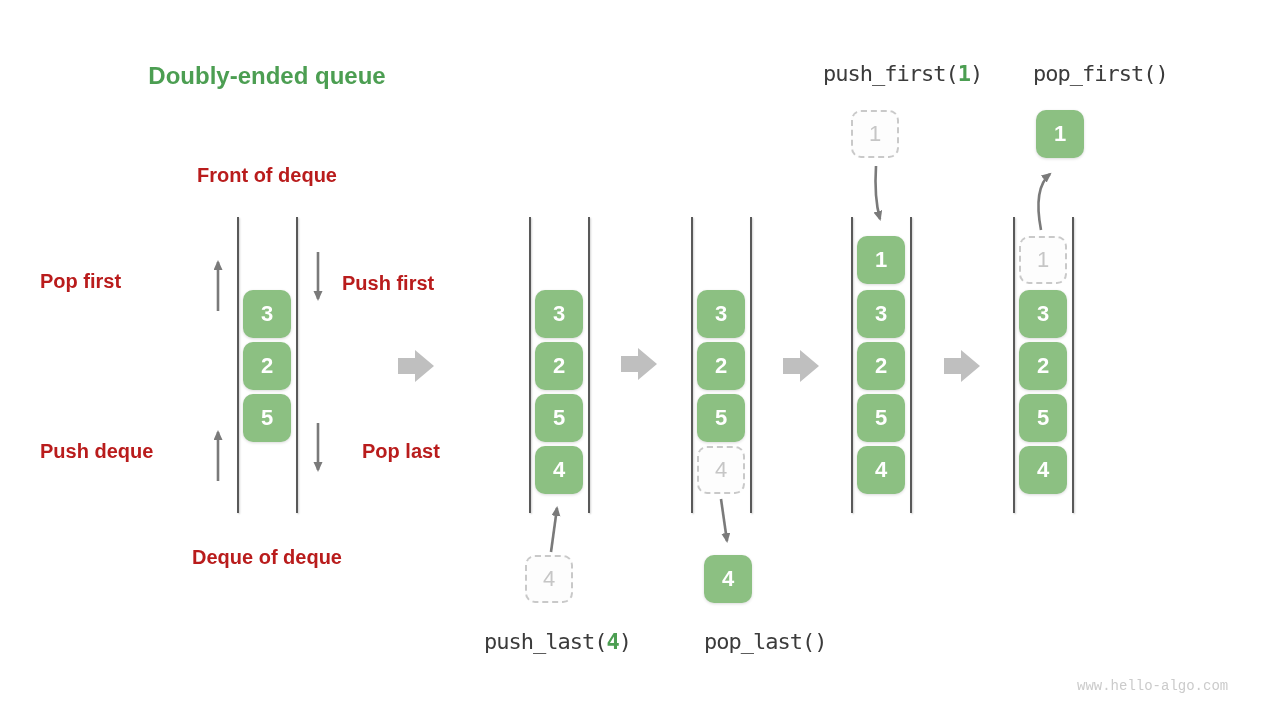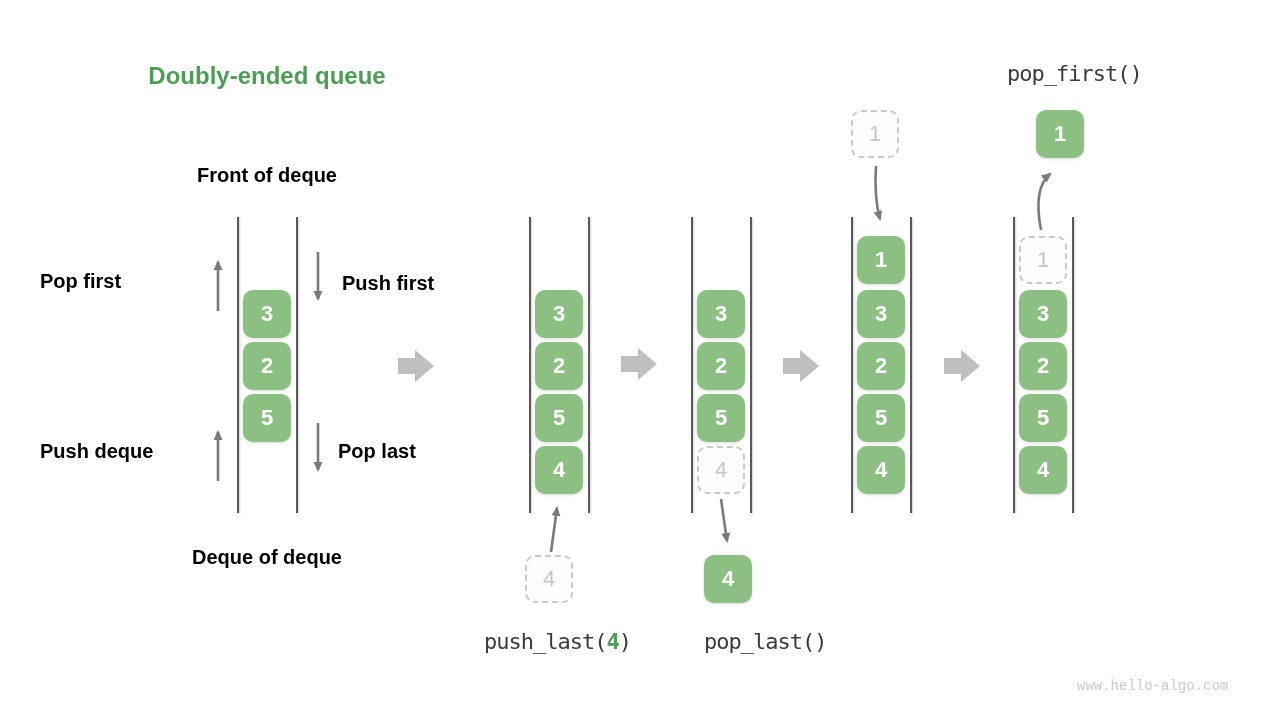--- a/index.html
+++ b/index.html
@@ -5,30 +5,30 @@
   html,body{margin:0;padding:0;}
   .canvas{
     position:relative;width:1280px;height:720px;background:#ffffff;
     font-family:"Liberation Sans",sans-serif;overflow:hidden;
   }
   .title{
     position:absolute;left:117px;top:56px;width:300px;text-align:center;
     color:#4c9e52;font-size:24px;font-weight:bold;line-height:40px;
   }
   .lbl{
-    position:absolute;color:#000000;font-size:20px;font-weight:bold;white-space:nowrap;
+    position:absolute;color:#b91c1c;font-size:20px;font-weight:bold;white-space:nowrap;
   }
   .lbl.center{width:300px;text-align:center;}
   .front{left:117px;top:164px;}
   .rear{left:117px;top:546px;}
   .op-left{left:40px;width:155px;}
   .op-pop-first{top:270px;}
   .op-push-first{left:342px;top:272px;}
   .op-push-last{top:440px;}
-  .op-pop-last{left:338px;top:440px;}
+  .op-pop-last{left:362px;top:440px;}
   .stage{position:absolute;top:0;left:0;width:0;height:0;}
   .vline{
     position:absolute;top:217px;width:2px;height:296px;background:#595959;
     box-shadow:1px 1px 2px rgba(0,0,0,0.18);
   }
   .cell{
     position:absolute;width:48px;height:48px;border-radius:10px;
     display:flex;align-items:center;justify-content:center;
     font-size:22px;box-sizing:border-box;
   }
@@ -133,16 +133,17 @@
       <div class="cell solid" style="left: 1019px; top: 446px;">4</div>
     </div>
 
   <div class="cell ghost floating" style="left:525px;top:555px">4</div>
   <div class="cell solid floating" style="left:704px;top:555px">4</div>
   <div class="cell ghost floating" style="left:851px;top:110px">1</div>
   <div class="cell solid floating" style="left:1036px;top:110px">1</div>
 
   <div class="code" style="left:484px;top:629px"><span>push_last(</span><span class="arg">4</span><span>)</span></div>
   <div class="code" style="left:704px;top:629px">pop_last()</div>
-  <div class="code" style="left:1007px;top:61px">pop_first()</div>
+  <div class="code" style="left:823px;top:61px"><span>push_first(</span><span class="arg">1</span><span>)</span></div>
+  <div class="code" style="left:1033px;top:61px">pop_first()</div>
 
   <div class="watermark">www.hello-algo.com</div>
 </div>
 
 </body></html>

